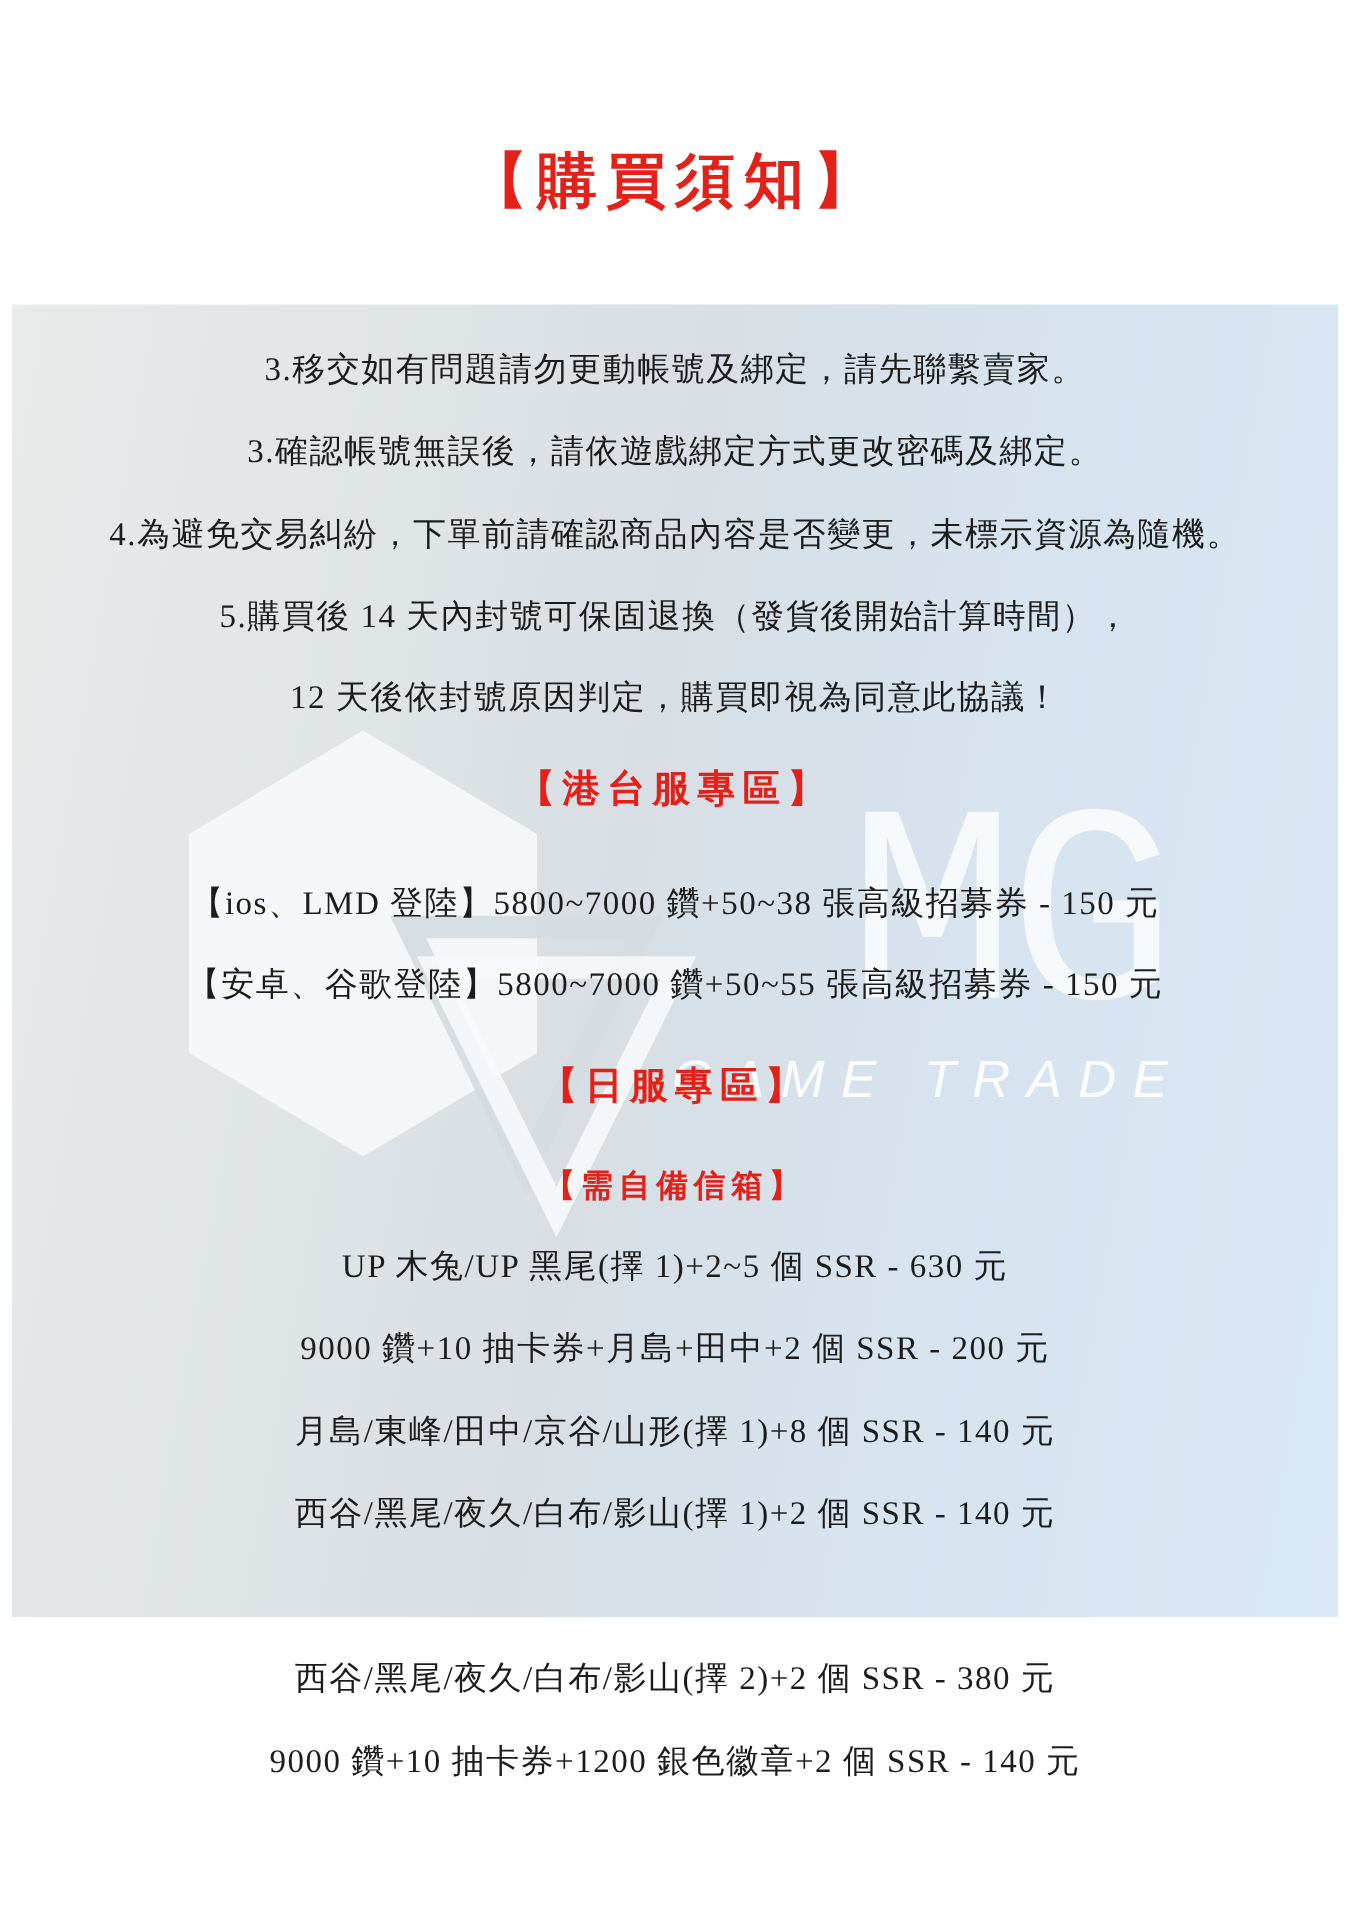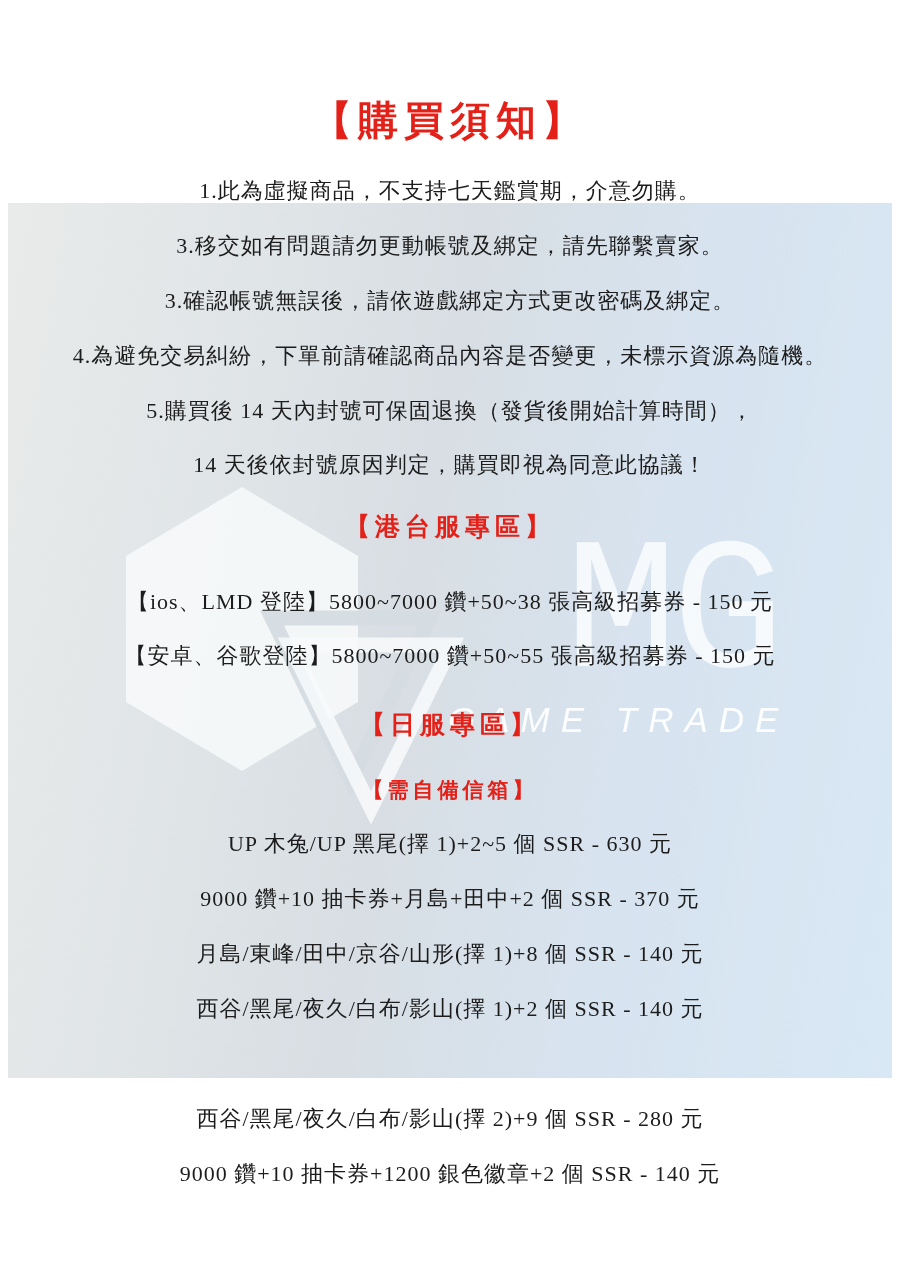--- a/index.html
+++ b/index.html
@@ -88,33 +88,32 @@
 
   <svg class="wm-svg" viewBox="0 0 900 1273" xmlns="http://www.w3.org/2000/svg">
     <polygon points="242,487 358,556 358,702 242,771 126,702 126,556" fill="#f7f9fa" opacity="0.88"></polygon>
     <path d="M272,618 L430,618 L351,780 Z" fill="none" stroke="#d5dce2" stroke-width="15" opacity="0.95"></path>
     <path d="M290,645 L452,645 L371,808 Z" fill="none" stroke="#f7f9fa" stroke-width="15" opacity="0.88"></path>
   </svg>
   <div class="wm-mg">MG</div>
   <div class="wm-tagline">GAME TRADE</div>
 
   <div class="row t1 red" style="top:97px">【購買須知】</div>
-  <div class="row" style="top:177px">1.此為虛擬商品，不支持七天鑑賞期，介意勿購。</div>
   <div class="row" style="top:232px">3.移交如有問題請勿更動帳號及綁定，請先聯繫賣家。</div>
   <div class="row" style="top:287px">3.確認帳號無誤後，請依遊戲綁定方式更改密碼及綁定。</div>
   <div class="row" style="top:342px">4.為避免交易糾紛，下單前請確認商品內容是否變更，未標示資源為隨機。</div>
   <div class="row" style="top:397px">5.購買後 14 天內封號可保固退換（發貨後開始計算時間），</div>
-  <div class="row" style="top:451px">14 天後依封號原因判定，購買即視為同意此協議！</div>
+  <div class="row" style="top:451px">12 天後依封號原因判定，購買即視為同意此協議！</div>
 
   <div class="row t2 red" style="top:502px">【港台服專區】</div>
   <div class="row" style="top:588px">【ios、LMD 登陸】5800~7000 鑽+50~38 張高級招募券 - 150 元</div>
   <div class="row" style="top:642px">【安卓、谷歌登陸】5800~7000 鑽+50~55 張高級招募券 - 150 元</div>
 
   <div class="row sub red" style="top:777px">【需自備信箱】</div>
   <div class="row t2 red" style="top:700px">【日服專區】</div>
   <div class="row" style="top:830px">UP 木兔/UP 黑尾(擇 1)+2~5 個 SSR - 630 元</div>
-  <div class="row" style="top:885px">9000 鑽+10 抽卡券+月島+田中+2 個 SSR - 370 元</div>
+  <div class="row" style="top:885px">9000 鑽+10 抽卡券+月島+田中+2 個 SSR - 200 元</div>
   <div class="row" style="top:940px">月島/東峰/田中/京谷/山形(擇 1)+8 個 SSR - 140 元</div>
   <div class="row" style="top:995px">西谷/黑尾/夜久/白布/影山(擇 1)+2 個 SSR - 140 元</div>
-  <div class="row" style="top:1105px">西谷/黑尾/夜久/白布/影山(擇 2)+9 個 SSR - 280 元</div>
+  <div class="row" style="top:1105px">西谷/黑尾/夜久/白布/影山(擇 2)+2 個 SSR - 380 元</div>
   <div class="row" style="top:1160px">9000 鑽+10 抽卡券+1200 銀色徽章+2 個 SSR - 140 元</div>
 
 </div>
 
 </body></html>

